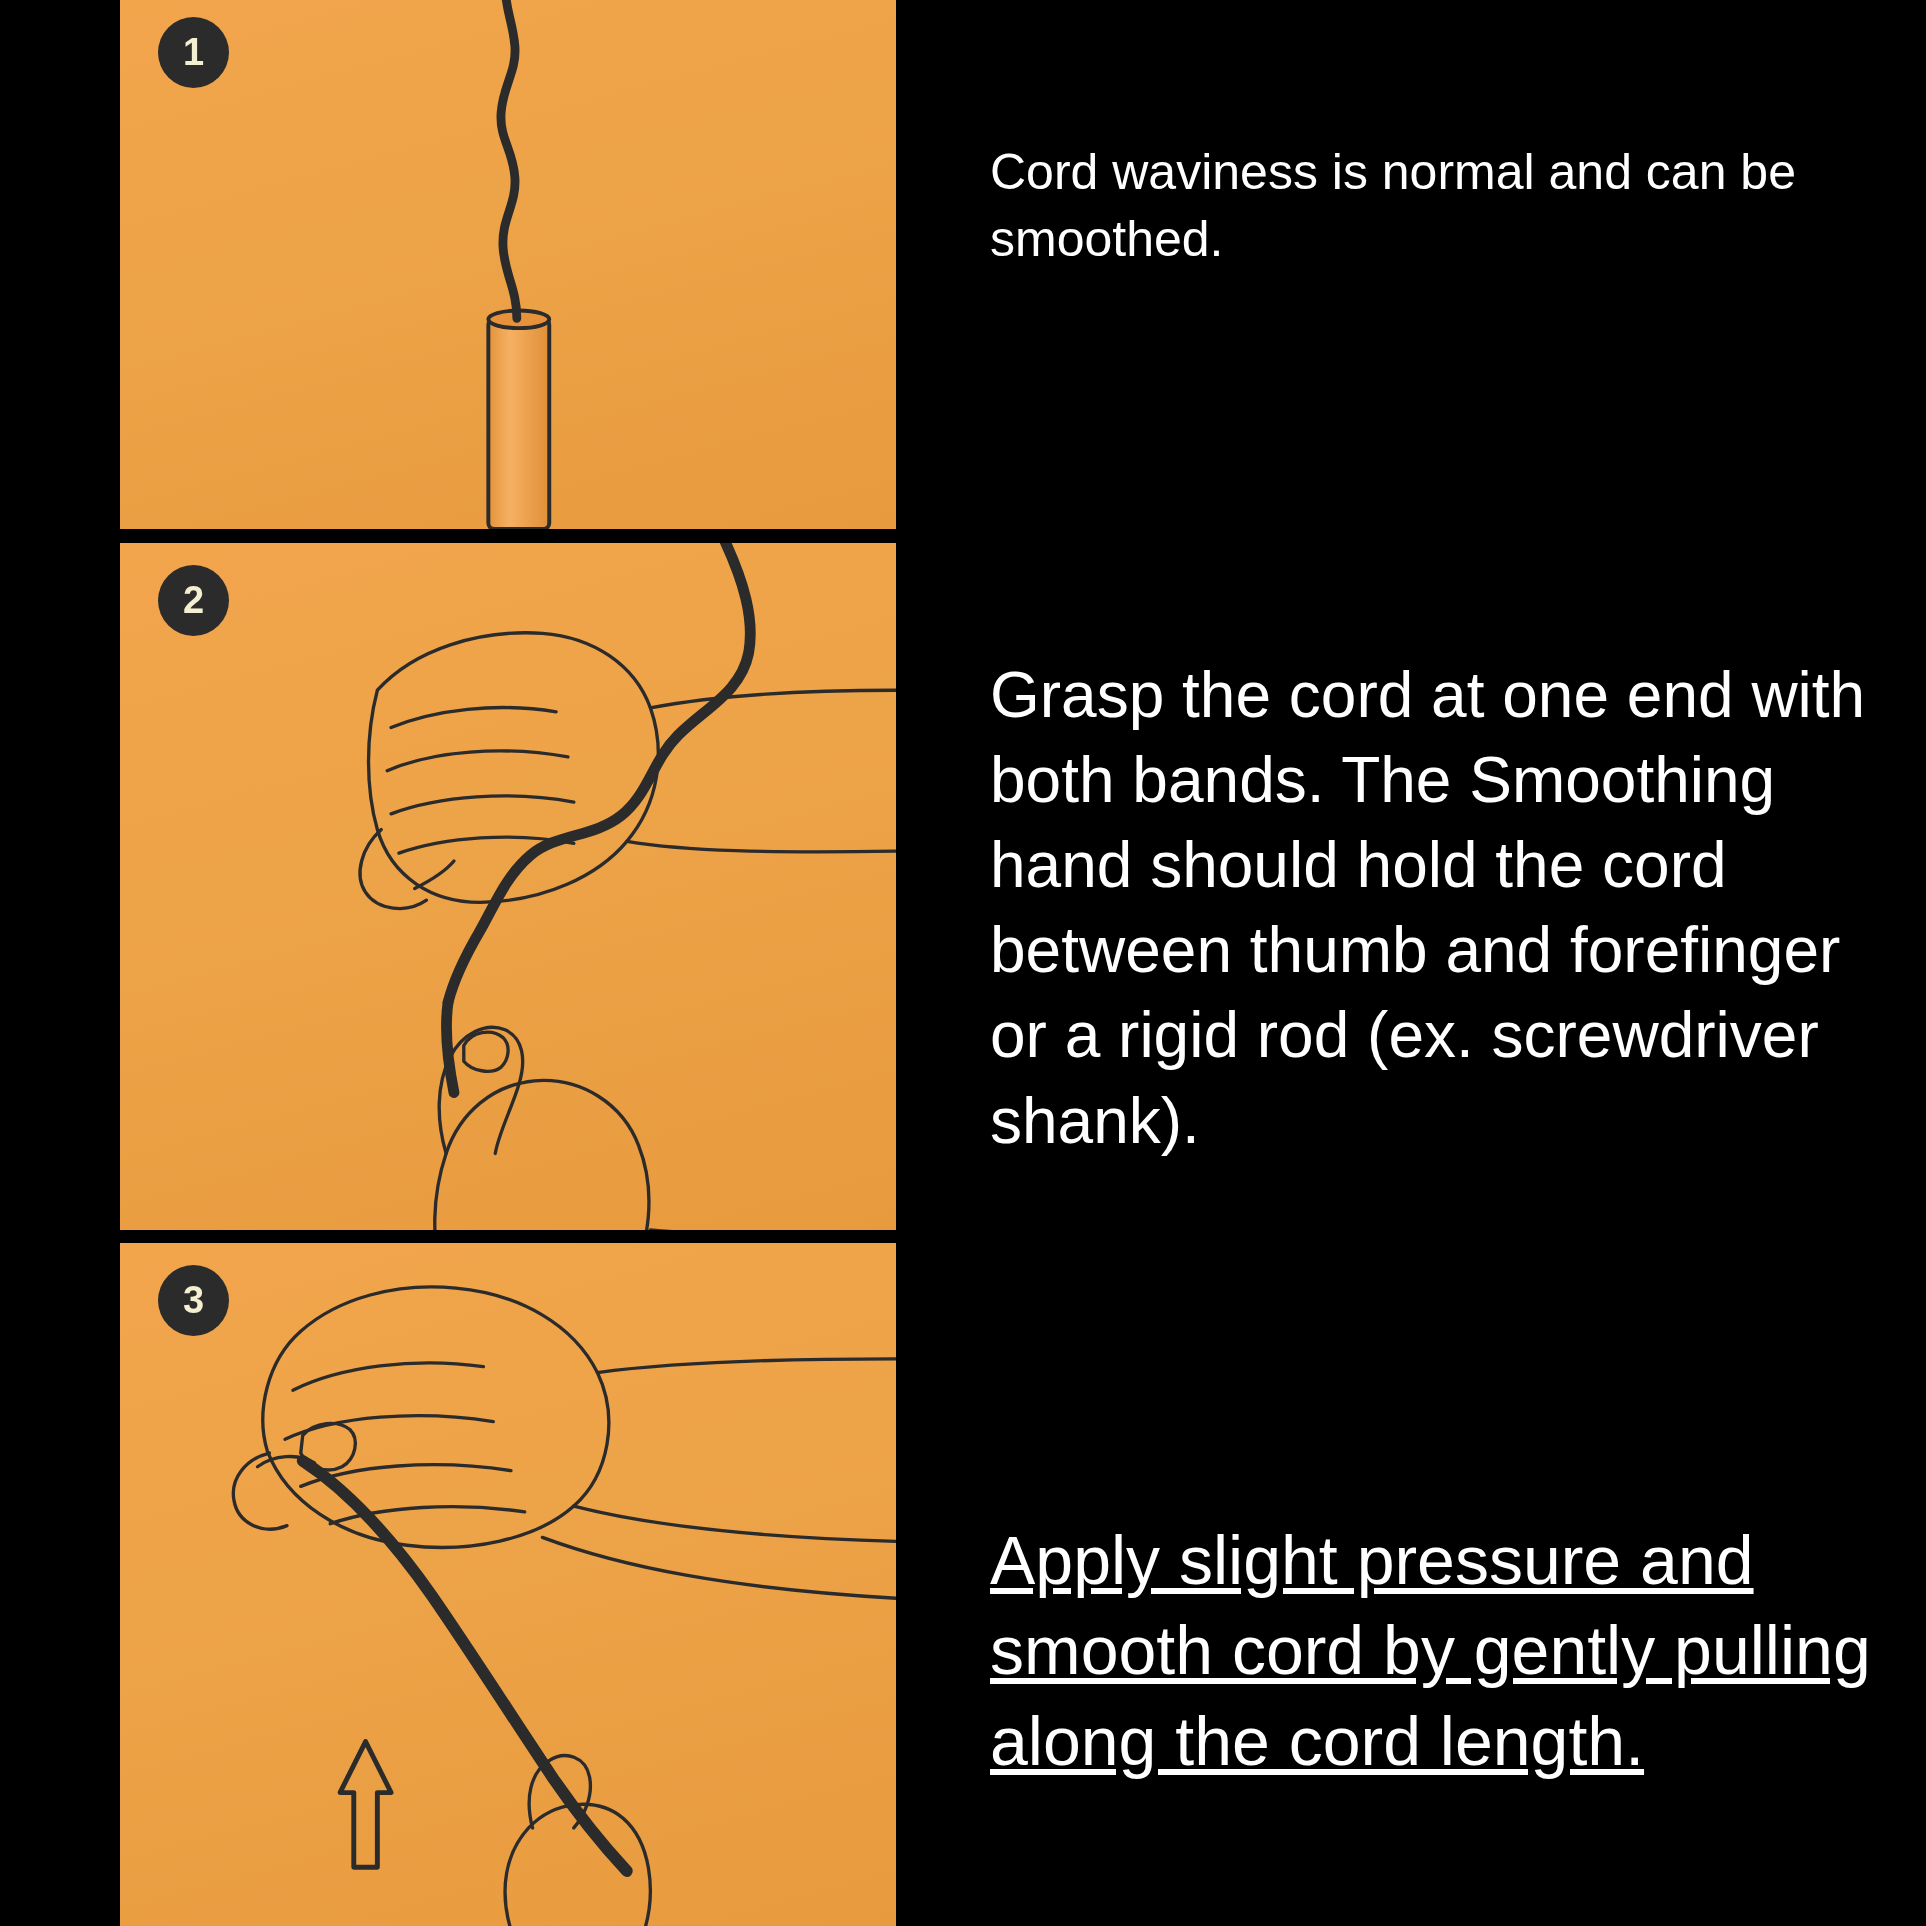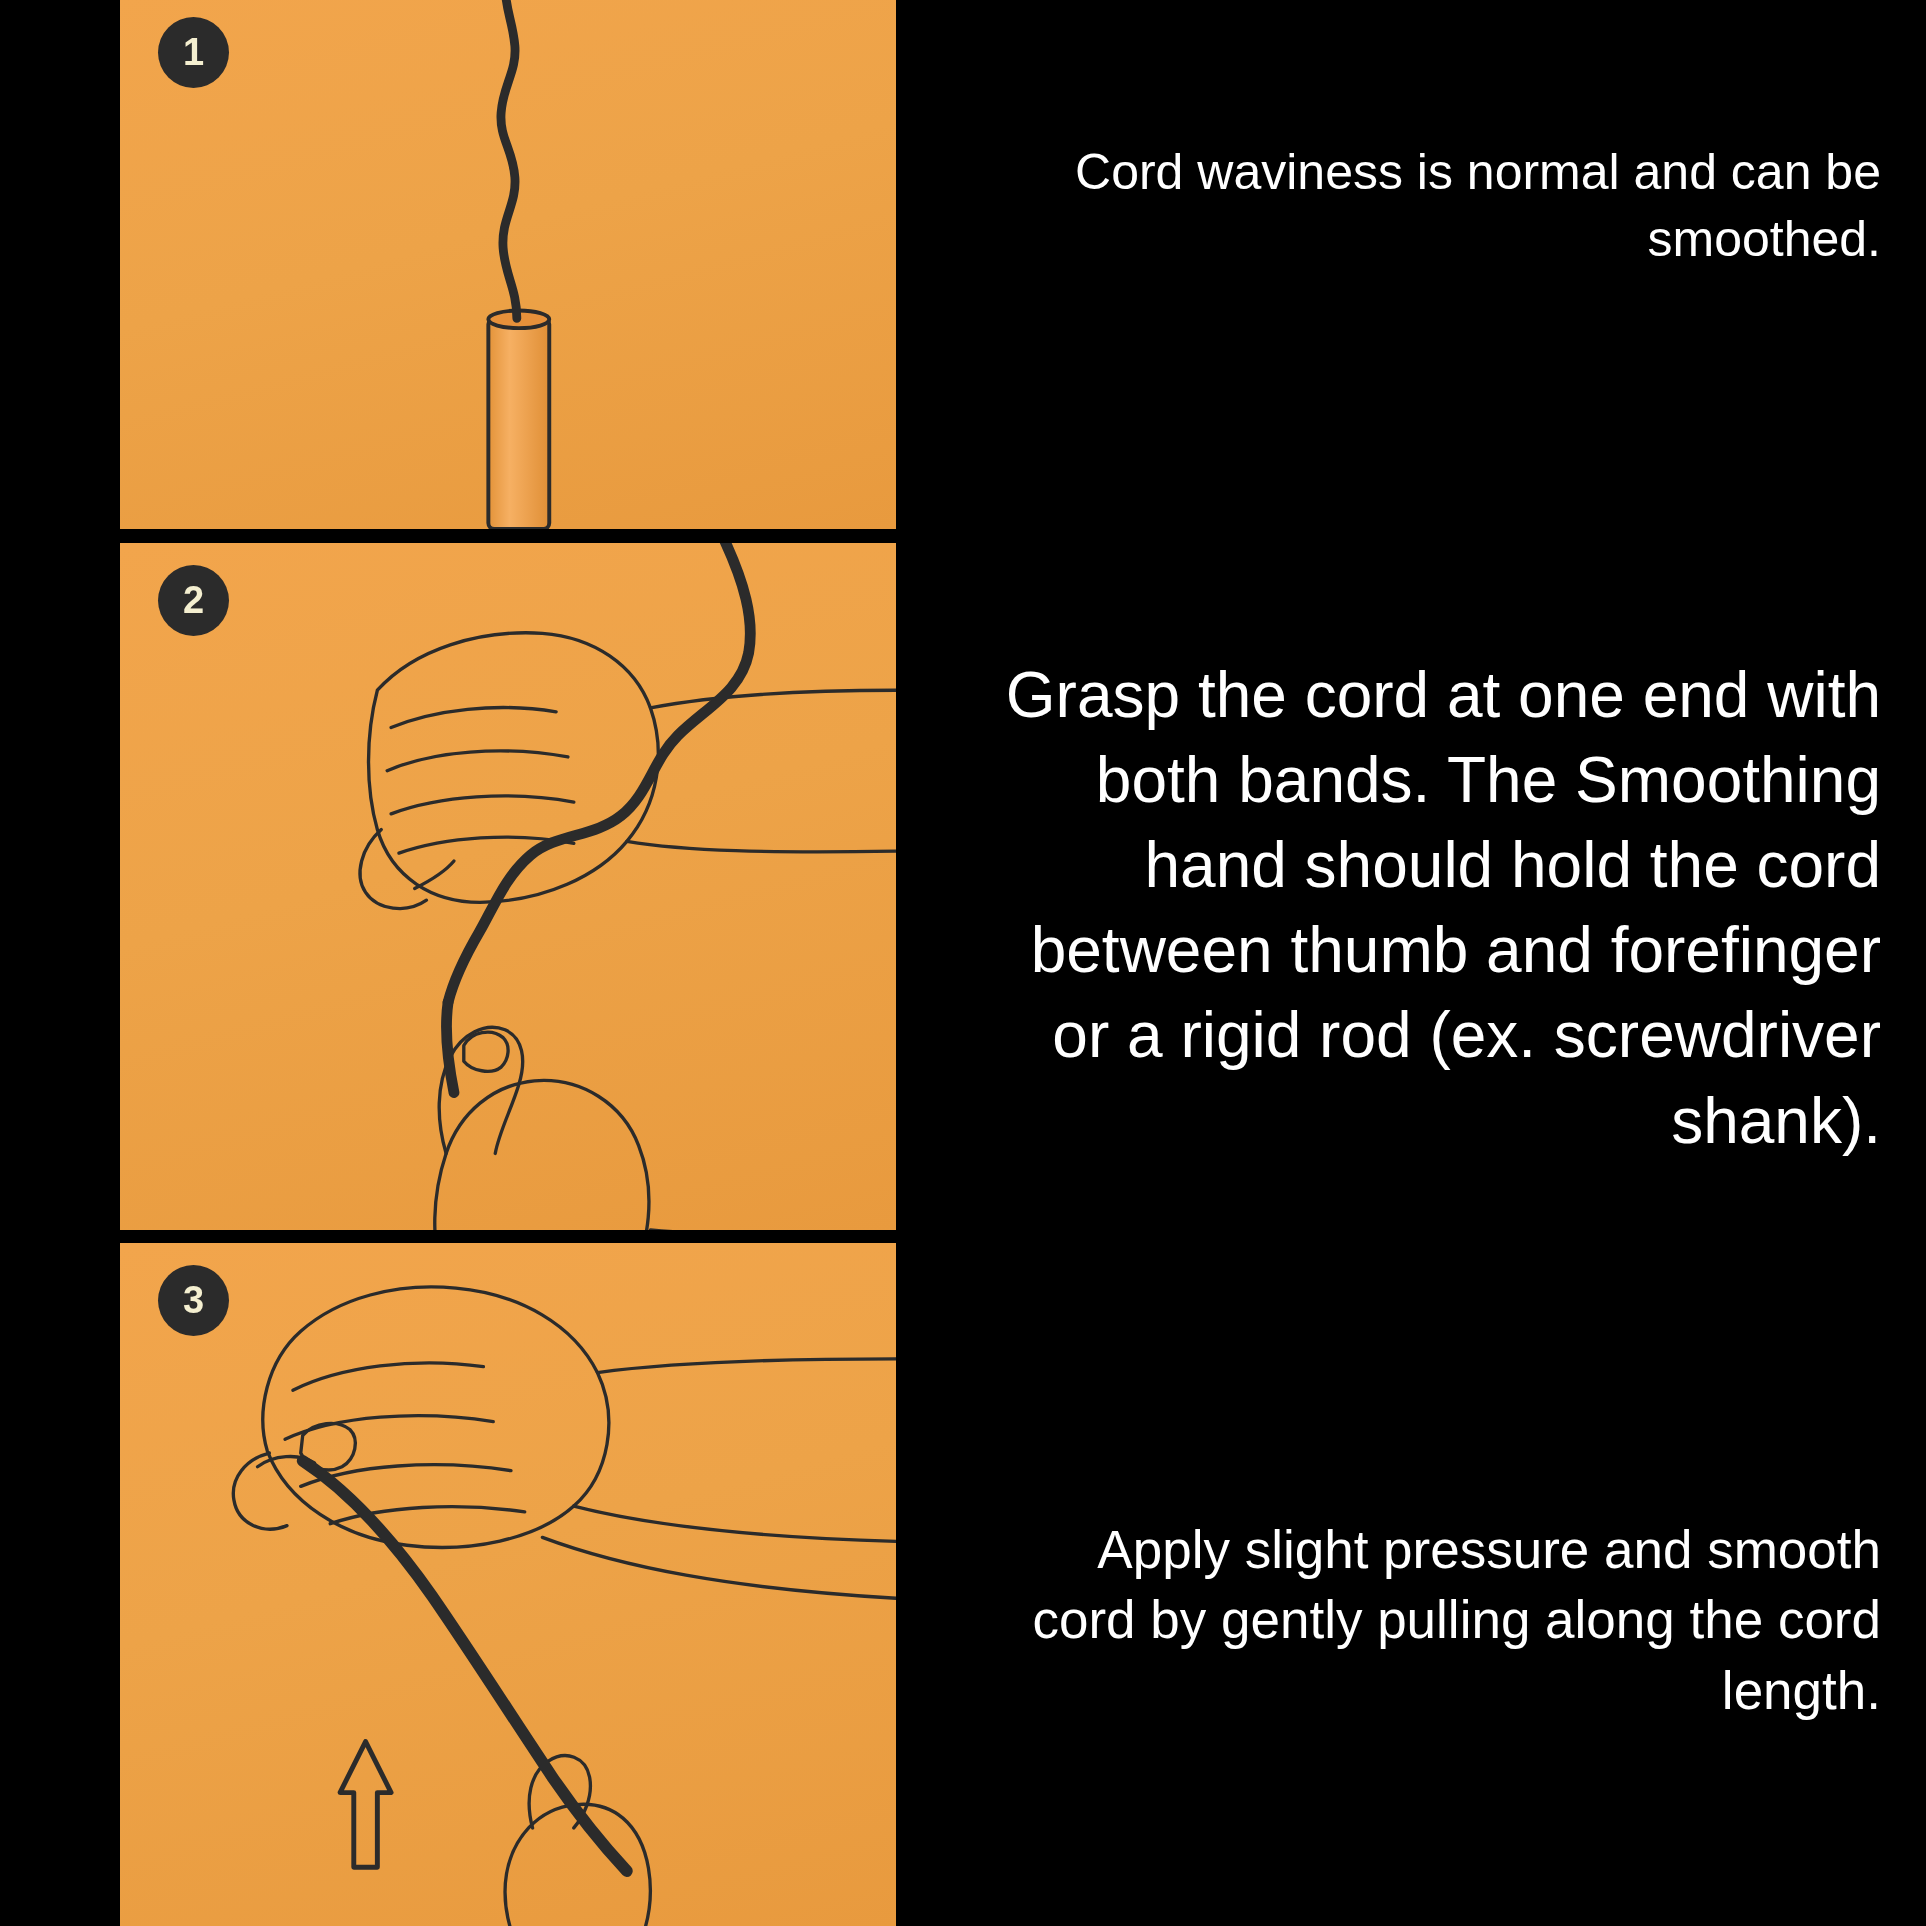--- a/index.html
+++ b/index.html
@@ -67,27 +67,27 @@
     left: 950px;
     top: 0;
     width: 976px;
     height: 1927px;
   }
   .caption {
     position: absolute;
     width: 891px;
     left: 40px;
     color: #ffffff;
-    text-align: right;
+    text-align: left;
     font-family: "Liberation Sans", sans-serif;
     line-height: 1.33;
   }
   #caption-1 { top: 139px;  font-size: 50px; }
   #caption-2 { top: 653px;  font-size: 64px; }
-  #caption-3 { top: 1515px; font-size: 53px; }
+  #caption-3 { top: 1515px; font-size: 68px; text-decoration: underline; }
 </style>
 </head>
 <body>
 
 <div class="page">
 
   <div class="panels">
 
     <div class="panel" id="panel-1">
       <div class="step-badge">1</div>

